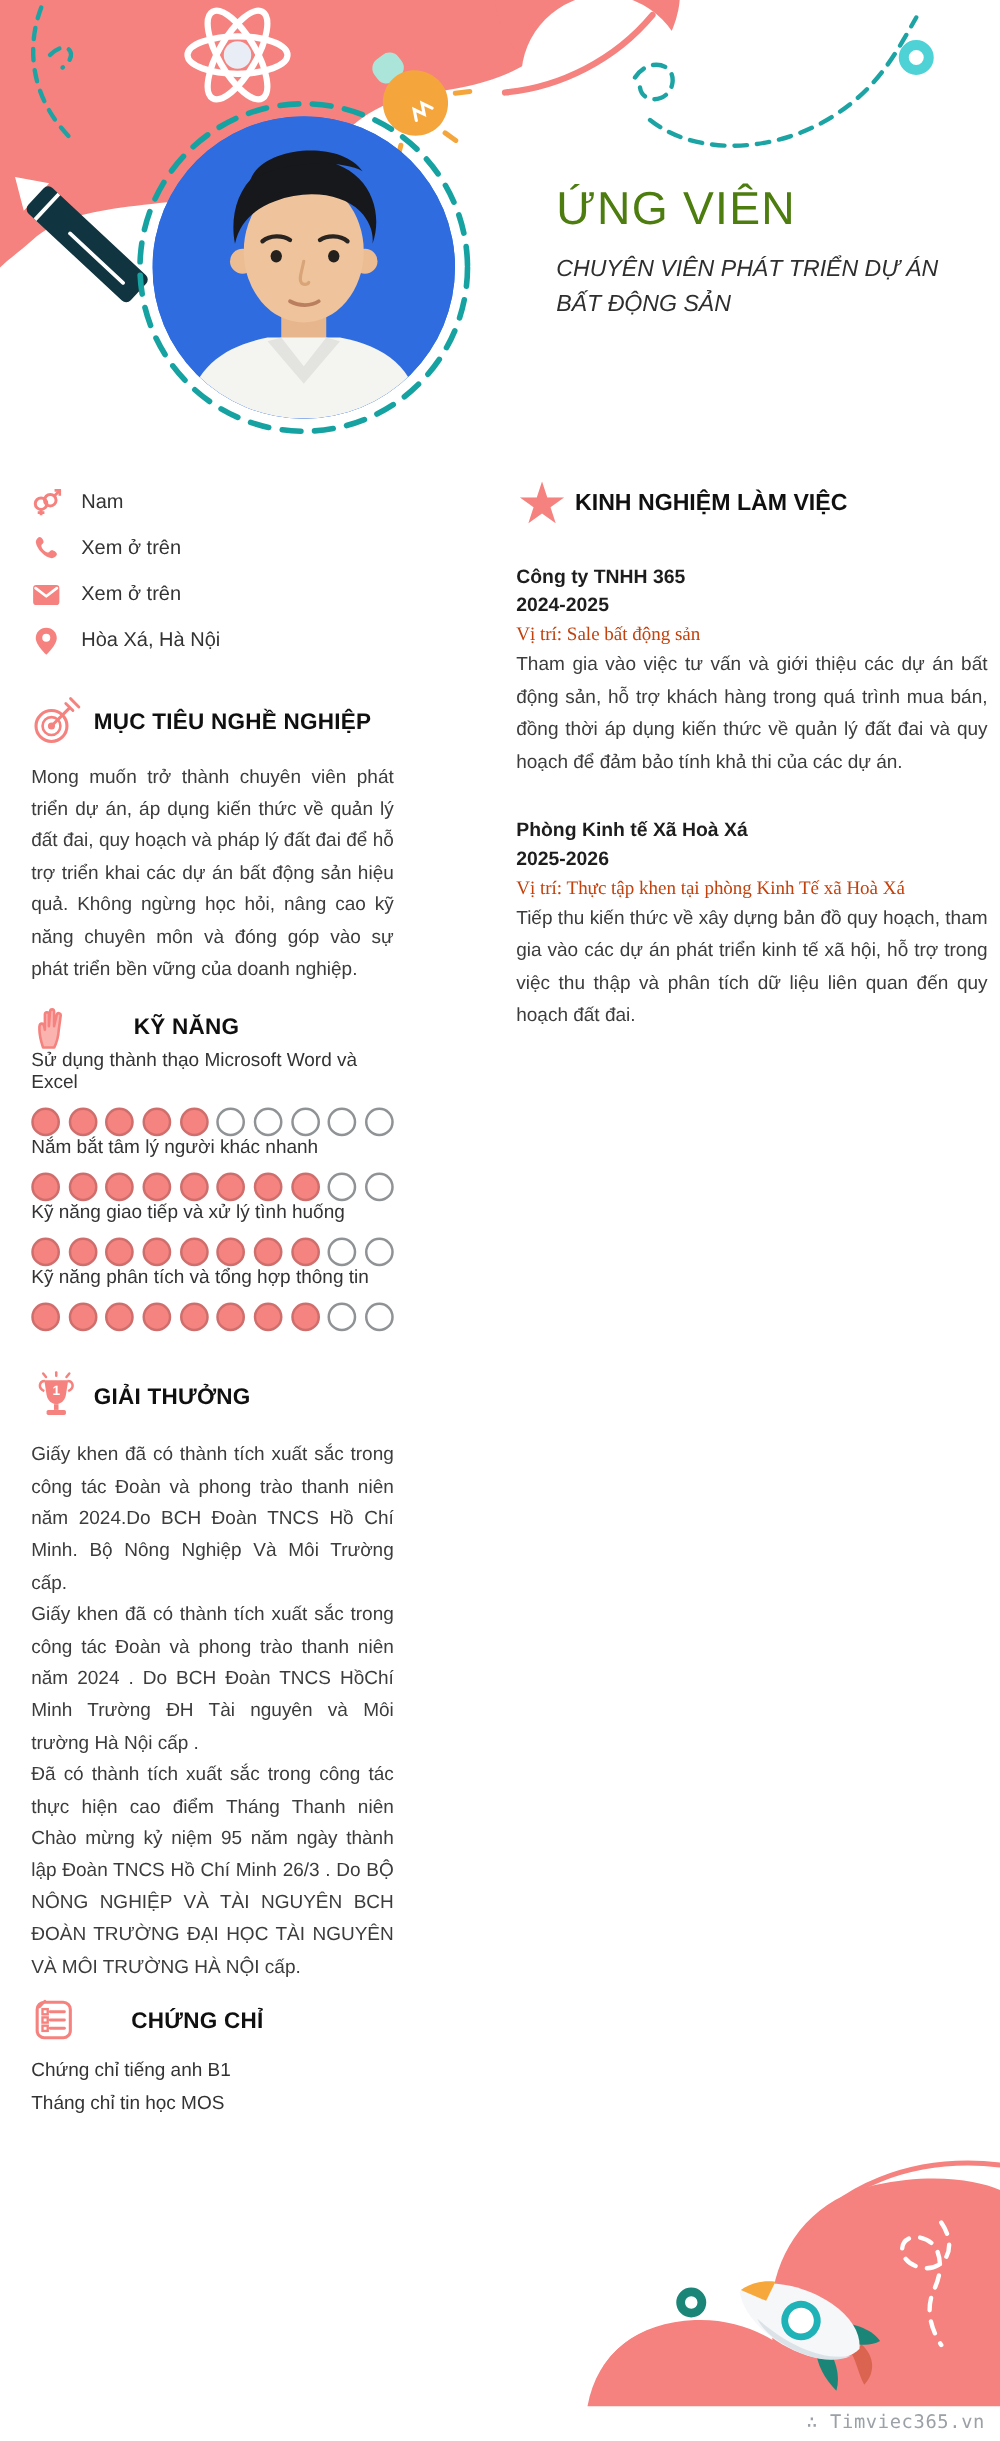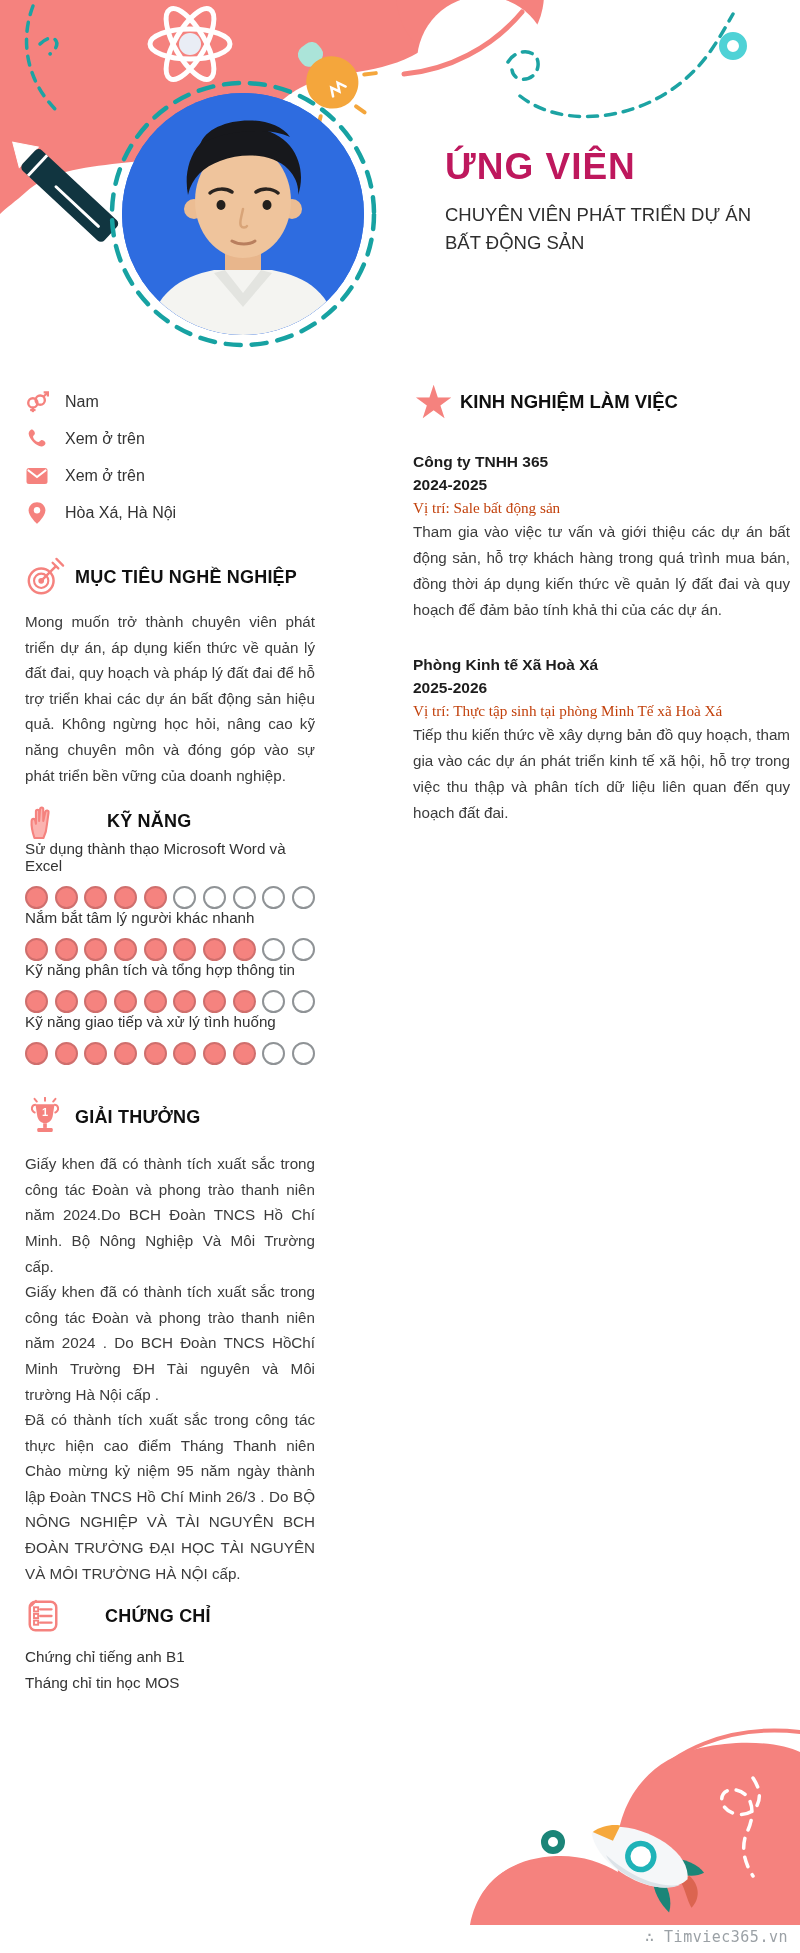--- a/index.html
+++ b/index.html
@@ -9,22 +9,22 @@
   }
   .abs{position:absolute;}
   
   #header-art{left:0;top:0;width:800px;height:390px;}
   #photo{
     left:122px;top:93px;width:242px;height:242px;border-radius:50%;
     overflow:hidden;background:#2e6ce0;
   }
   
   #title-block{left:445px;top:146px;width:335px;}
-  #cv-title{font-size:37px;font-weight:bold;color:#be185d;letter-spacing:1px;margin:0;}
-  #cv-subtitle{margin-top:13px;font-size:18.5px;line-height:28px;color:#2e2e2e;}
+  #cv-title{font-size:37px;font-weight:normal;color:#4d7c0f;letter-spacing:1px;margin:0;}
+  #cv-subtitle{margin-top:13px;font-size:18.5px;line-height:28px;color:#2e2e2e;font-style:italic;}
   
   #left-col{left:25px;top:383px;width:290px;}
   #right-col{left:413px;top:380px;width:377px;}
   .info-row{display:flex;align-items:center;height:37px;}
   .info-row .ic{width:24px;height:24px;flex:0 0 24px;margin-right:16px;color:#F5827E;}
   .info-row .val{font-size:16px;color:#333;}
   .sec-head{display:flex;align-items:center;}
   .sec-head .sic{width:50px;flex:0 0 50px;color:#F5827E;display:flex;align-items:center;}
   .sec-head h2{font-size:18px;font-weight:bold;color:#101010;margin:0;letter-spacing:0.2px;}
   .para{font-size:15.2px;line-height:25.6px;text-align:justify;color:#3c3c3c;}
@@ -210,37 +210,37 @@
           <span class="dot filled"></span>
           <span class="dot filled"></span>
           <span class="dot filled"></span>
           <span class="dot filled"></span>
           <span class="dot"></span>
           <span class="dot"></span>
         </div>
       </div>
 
       <div class="skill">
-        <div class="skill-label">Kỹ năng phân tích và tổng hợp thông tin</div>
+        <div class="skill-label">Kỹ năng giao tiếp và xử lý tình huống</div>
         <div class="dots">
           <span class="dot filled"></span>
           <span class="dot filled"></span>
           <span class="dot filled"></span>
           <span class="dot filled"></span>
           <span class="dot filled"></span>
           <span class="dot filled"></span>
           <span class="dot filled"></span>
           <span class="dot filled"></span>
           <span class="dot"></span>
           <span class="dot"></span>
         </div>
       </div>
 
       <div class="skill">
-        <div class="skill-label">Kỹ năng giao tiếp và xử lý tình huống</div>
+        <div class="skill-label">Kỹ năng phân tích và tổng hợp thông tin</div>
         <div class="dots">
           <span class="dot filled"></span>
           <span class="dot filled"></span>
           <span class="dot filled"></span>
           <span class="dot filled"></span>
           <span class="dot filled"></span>
           <span class="dot filled"></span>
           <span class="dot filled"></span>
           <span class="dot filled"></span>
           <span class="dot"></span>
@@ -311,21 +311,21 @@
   <div class="job">
     <div class="company">Công ty TNHH 365</div>
     <div class="period">2024-2025</div>
     <div class="position">Vị trí: Sale bất động sản</div>
     <div class="desc">Tham gia vào việc tư vấn và giới thiệu các dự án bất động sản, hỗ trợ khách hàng trong quá trình mua bán, đồng thời áp dụng kiến thức về quản lý đất đai và quy hoạch để đảm bảo tính khả thi của các dự án.</div>
   </div>
 
   <div class="job" style="margin-top:30px;">
     <div class="company">Phòng Kinh tế Xã Hoà Xá</div>
     <div class="period">2025-2026</div>
-    <div class="position">Vị trí: Thực tập sinh tại phòng Minh Tế xã Hoà Xá</div>
+    <div class="position">Vị trí: Thực tập khen tại phòng Kinh Tế xã Hoà Xá</div>
     <div class="desc">Tiếp thu kiến thức về xây dựng bản đồ quy hoạch, tham gia vào các dự án phát triển kinh tế xã hội, hỗ trợ trong việc thu thập và phân tích dữ liệu liên quan đến quy hoạch đất đai.</div>
   </div>
 </div>
 
 <svg id="bottom-art" class="abs" viewBox="0 0 800 263" xmlns="http://www.w3.org/2000/svg">
 
   <path fill="#F5827E" d="M470,235 C478,192 510,168 556,166 C580,165 602,172 618,182 C610,130 636,72 700,58 C746,48 782,54 800,62 L800,235 Z"></path>
 
   <path fill="none" stroke="#F5827E" stroke-width="4" stroke-linecap="round" d="M640,104 C668,60 730,34 800,42"></path>
   <path fill="none" stroke="#F5827E" stroke-width="3.5" stroke-linecap="round" d="M484,204 C498,183 520,172 547,170"></path>

